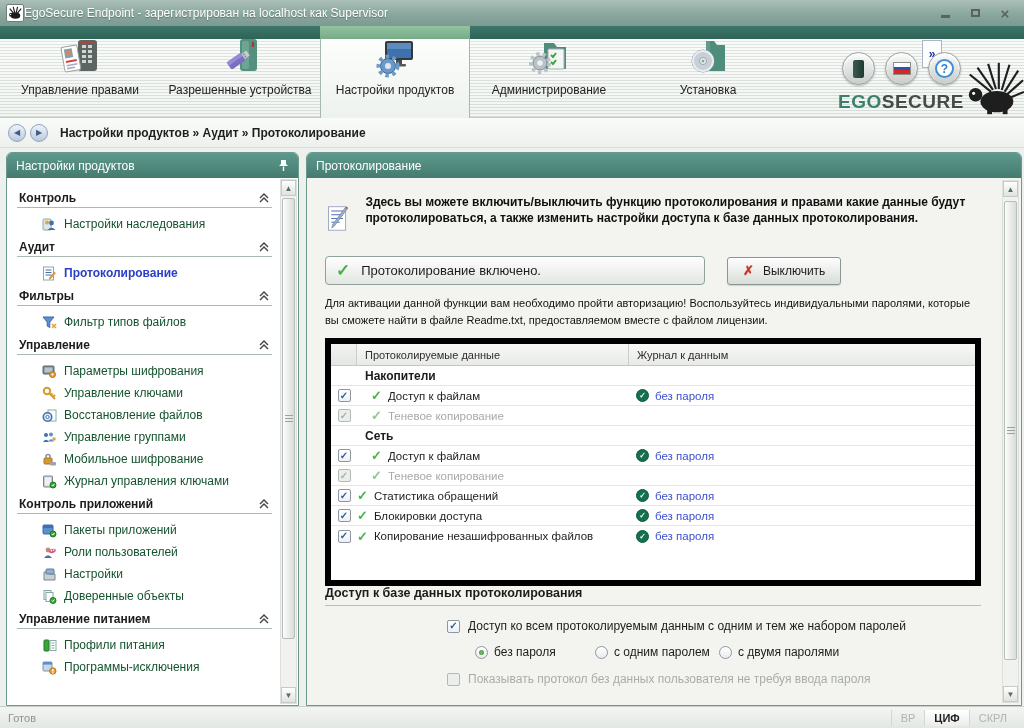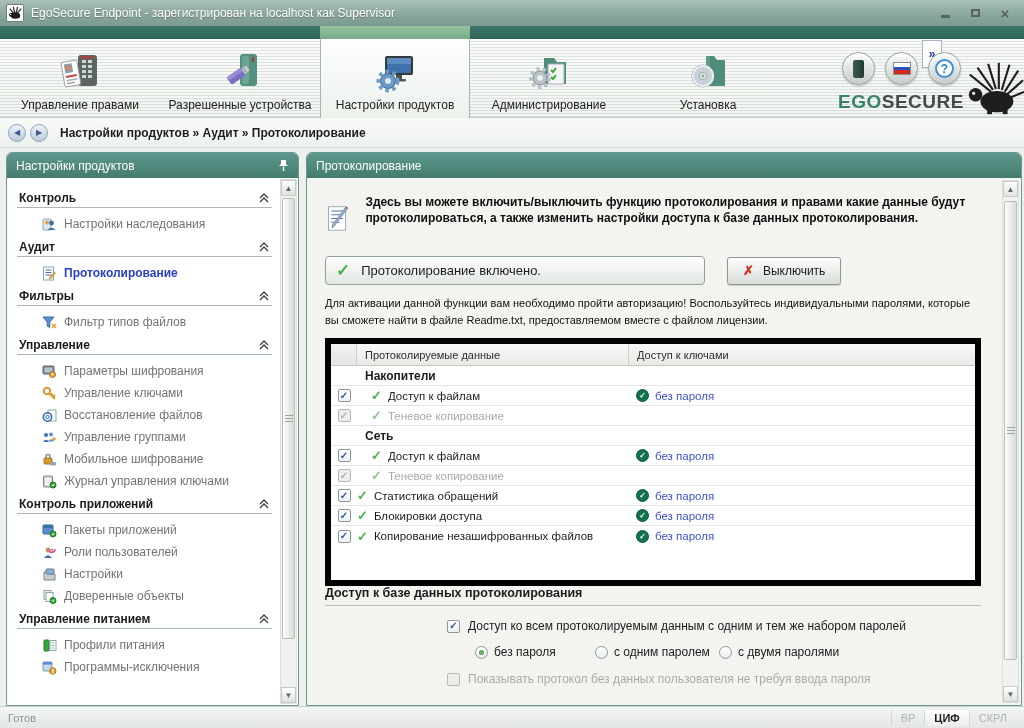--- a/index.html
+++ b/index.html
@@ -6,40 +6,40 @@
   html,body { width:1024px; height:728px; }
   body { position:relative; overflow:hidden; background:#edf0ed;
          font-family:"Liberation Sans", sans-serif; font-size:12px; color:#1c1c1c; }
 
   
   .titlebar { position:absolute; left:0; top:0; right:0; height:26px;
     background:linear-gradient(#aabfb8 0%, #8aa79e 55%, #7b9a91 100%);
     display:flex; align-items:center; padding:0 6px; }
   .appicon { width:18px; height:18px; background:#fff; border:1px solid #6d7f79; border-radius:2px;
     display:flex; align-items:center; justify-content:center; }
-  .titlebar .title { color:#fff; margin-left:7px; text-shadow:0 1px 1px rgba(0,0,0,.3); }
+  .titlebar .title { color:#fff; text-shadow:0 1px 1px rgba(0,0,0,.3); }
   .wincontrols { margin-left:auto; display:flex; gap:16px; align-items:center; padding-right:6px; }
   .wc { width:14px; height:14px; display:flex; align-items:center; justify-content:center; color:#59635f; }
   .wc-min i { display:block; width:9px; height:3px; background:#59635f; margin-top:7px; }
   .wc-rest i { display:block; width:9px; height:8px; border:2px solid #59635f; }
   .wc-close { font-size:15px; font-weight:bold; }
 
   
   .darkband { position:absolute; left:0; top:26px; right:0; height:13px;
     background:linear-gradient(#3d7568, #2e6458); }
   .selband { position:absolute; left:320px; top:0; width:150px; height:13px;
     background:linear-gradient(#93c2a0, #76ab86); }
   .selband .notch { position:absolute; left:50%; top:13px; margin-left:-7px; width:0; height:0;
     border-left:7px solid transparent; border-right:7px solid transparent; border-top:7px solid #4f8a6a; }
   .tabsbar { position:absolute; left:0; top:39px; right:0; height:79px;
     background:
       repeating-linear-gradient(180deg, rgba(255,255,255,.55) 0 2px, rgba(187,199,191,.35) 2px 3px),
       linear-gradient(#f3f6f3, #e4e9e4); border-bottom:1px solid #c3cdc6; }
   .tab { position:absolute; top:0; height:79px; display:flex; flex-direction:column; align-items:center;
-    justify-content:flex-end; padding-bottom:6px; gap:4px; color:#222; cursor:default; }
+    justify-content:flex-end; padding-bottom:21px; gap:4px; color:#222; cursor:default; }
   .tab.selected { background:linear-gradient(#fdfefd,#edf2ed); border-left:1px solid #a3b8b0; border-right:1px solid #a3b8b0; }
   .tabicon { height:46px; display:flex; align-items:flex-end; }
 
   .ribbon-right { position:absolute; left:788px; top:0; width:236px; height:79px; }
   .overflow-btn { position:absolute; left:134px; top:1px; width:20px; height:28px; background:#fdfdfd;
     border:1px solid #aab4c4; color:#2334a8; font-weight:bold; font-size:12px; text-align:center; line-height:26px; }
   .circlebtn { position:absolute; top:13px; width:33px; height:33px; border-radius:50%;
     background:linear-gradient(#fafbfa,#c7cdca); border:1px solid #97a19d;
     box-shadow:inset 0 2px 3px #fff, 0 1px 2px rgba(0,0,0,.25);
     display:flex; align-items:center; justify-content:center; }
@@ -78,21 +78,21 @@
   .sb-thumb { position:absolute; left:1px; right:1px; border:1px solid #b7bfb8; border-radius:2px;
     background:linear-gradient(90deg,#fdfdfd,#d8ddd8); display:flex; flex-direction:column; justify-content:center; align-items:center; gap:2px; }
   .sb-thumb i { display:block; width:8px; height:1px; background:#9aa49c; }
 
   
   .side-body { position:relative; flex:1; padding:8px 26px 6px 10px; overflow:hidden; background:#fff; }
   .sec-h { display:flex; justify-content:space-between; align-items:center;
     font-weight:bold; padding:5px 2px 2px 2px; }
   .sec-line { border-bottom:1px solid #a9b8b1; margin:0 0 5px 0; }
   .side-item { display:flex; align-items:center; gap:7px; padding:3px 0 3px 24px;
-    color:#737373; cursor:default; }
+    color:#14532d; cursor:default; }
   .side-item.selected { font-weight:bold; color:#2b40c4; }
   .sicon { width:16px; height:16px; flex:0 0 16px; display:flex; align-items:center; justify-content:center; }
 
   
   .desc { display:flex; gap:16px; margin:4px 0 12px 2px; }
   .desc-text { font-weight:bold; line-height:1.35; max-width:630px; color:#101010; }
 
   .statusrow { display:flex; gap:22px; margin:6px 0 10px 0; align-items:center; }
   .statusbox { width:380px; height:29px; border:1px solid #8fa29a; border-radius:4px;
     background:linear-gradient(#fefefe,#e2e7e2); display:flex; align-items:center; gap:11px;
@@ -583,21 +583,21 @@
         <span>Выключить</span>
       </div>
     </div>
 
     <div class="note">Для активации данной функции вам необходимо пройти авторизацию! Воспользуйтесь индивидуальными паролями, которые вы сможете найти в файле Readme.txt, предоставляемом вместе с файлом лицензии.</div>
 
     <div class="tbl">
       <div class="tbl-h">
         <div class="c0"></div>
         <div class="c1">Протоколируемые данные</div>
-        <div class="c2">Доступ к ключами</div>
+        <div class="c2">Журнал к данным</div>
       </div>
 
       <div class="trow group">
         <span>Накопители</span>
       </div>
       <div class="trow">
         <span class="cbcell">
             <span class="cbx">✓</span>
           </span>
         <span class="lbl-ind">

